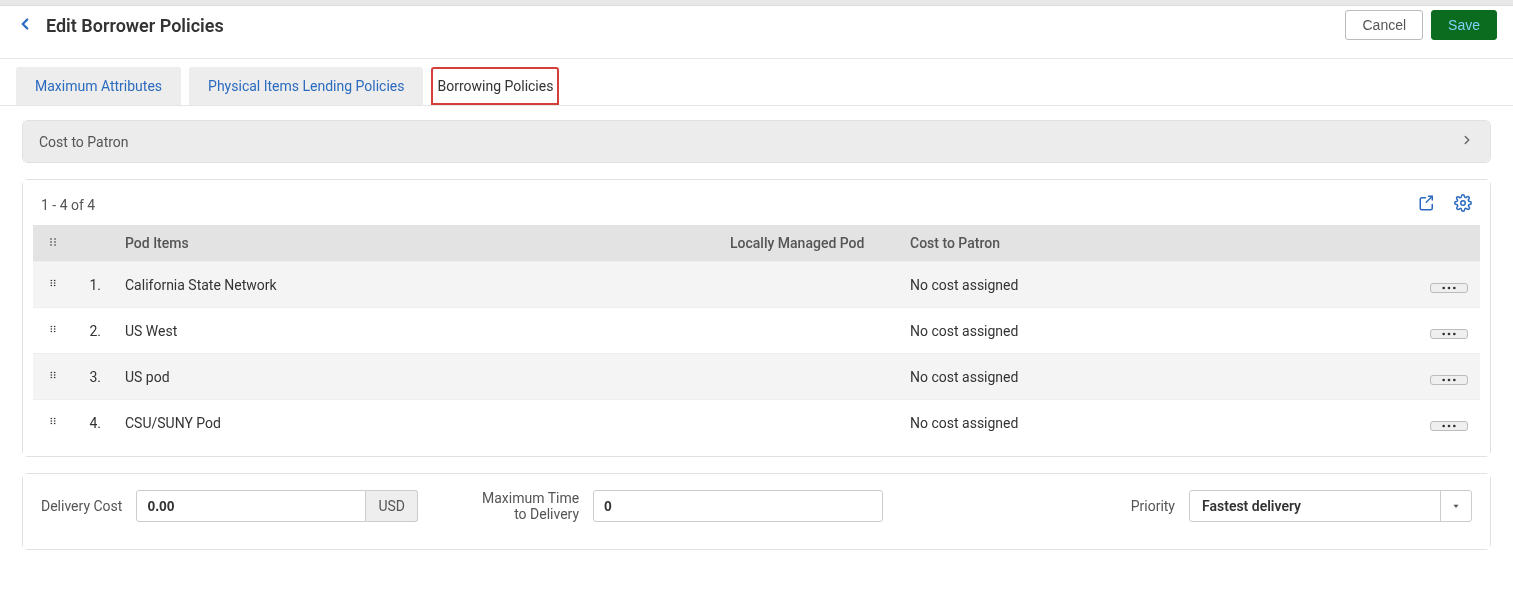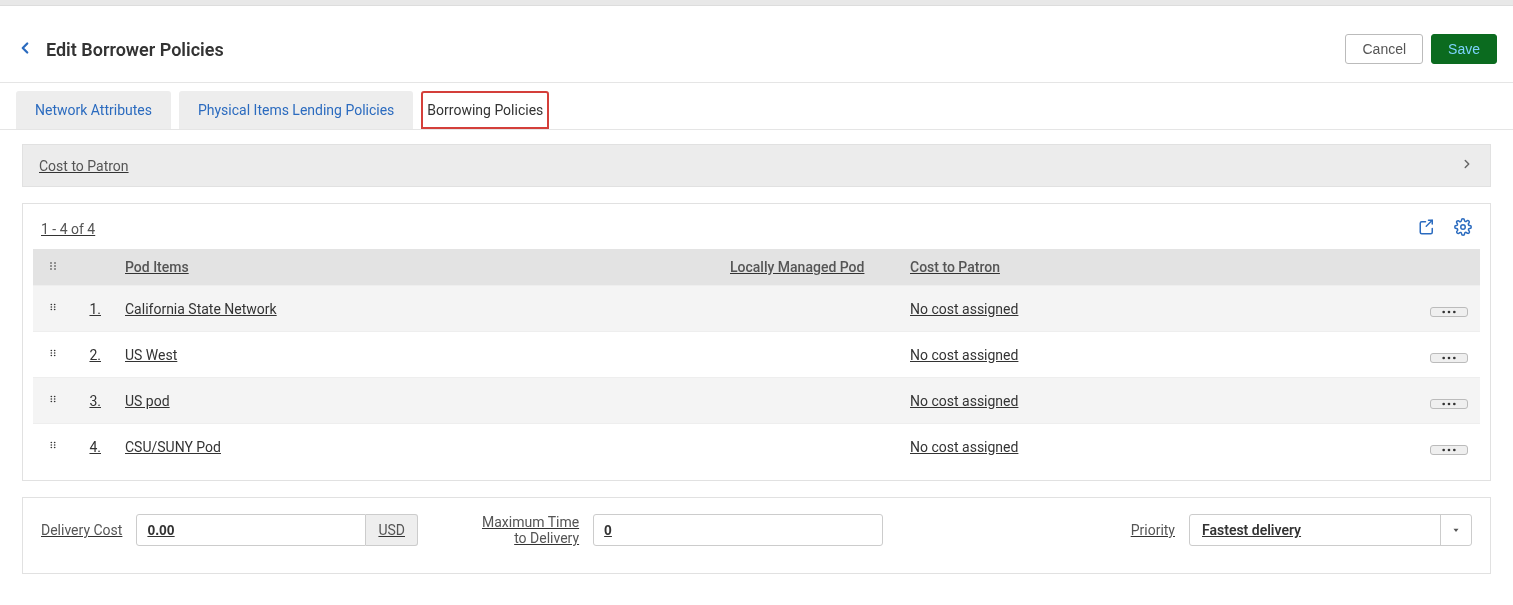--- a/index.html
+++ b/index.html
@@ -2,36 +2,36 @@
 <html><head>
 <meta charset="utf-8">
 <style>
 * { box-sizing: border-box; margin: 0; padding: 0; }
 body { font-family: -apple-system, BlinkMacSystemFont, "Segoe UI", Roboto, Arial, sans-serif; font-size: 14px; color: #333; background: #fff; }
 
 .page { width: 1513px; }
 
 .topbar { height: 6px; background: #e8e8e8; border-bottom: 1px solid #ddd; }
 
-.header { display: flex; align-items: center; padding: 28px 16px 18px 16px; border-bottom: 1px solid #e5e5e5; }
+.header { display: flex; align-items: center; padding: 4px 16px 18px 16px; border-bottom: 1px solid #e5e5e5; }
 .back-arrow { cursor: pointer; color: #2b6bbf; margin-right: 12px; }
 .page-title { font-size: 18px; font-weight: 600; color: #333; flex: 1; }
 .header-actions { display: flex; gap: 8px; }
 .btn { padding: 6px 16px; border-radius: 3px; font-size: 14px; cursor: pointer; border: 1px solid transparent; }
 .btn-cancel { background: #fff; border: 1px solid #bbb; color: #555; }
 .btn-save { background: #0b6b1f; color: #7dd3fc; border: 1px solid #0b6b1f; font-weight: 500; }
 
 .tabs-row { padding: 8px 16px 0 16px; border-bottom: 1px solid #e5e5e5; }
 .tabs { display: flex; gap: 8px; }
 .tab { padding: 10px 18px; background: #ededed; color: #2b6bbf; border: 1px solid #ededed; border-bottom: none; border-radius: 3px 3px 0 0; cursor: pointer; font-size: 14px; }
 .tab.active { background: #fff; border: 2px solid #d43f3a; padding: 9px 4px; color: #333; }
 
 .content { padding: 14px 22px; }
 
-.panel { border: 1px solid #e1e1e1; margin-bottom: 16px; border-radius: 0; text-decoration: underline; }
+.panel { border: 1px solid #e1e1e1; margin-bottom: 16px; border-radius: 6px; }
 .panel-header { display: flex; align-items: center; justify-content: space-between; padding: 12px 16px; background: #ececec; color: #555; cursor: pointer; }
 .panel-header .chev { color: #666; }
 .panel-body { padding: 0 0 10px 0; background: #fff; }
 
 .list-toolbar { display: flex; align-items: center; justify-content: space-between; padding: 14px 18px 10px 18px; color: #555; }
 .list-toolbar .icons { display: flex; gap: 18px; color: #2b6bbf; }
 .list-toolbar .icons span { cursor: pointer; }
 
 table.grid { width: calc(100% - 20px); margin: 0 10px; border-collapse: collapse; }
 table.grid thead th { background: #e3e3e3; text-align: left; font-weight: 500; color: #555; padding: 10px 12px; font-size: 14px; }
@@ -75,21 +75,21 @@
     </span>
     <div class="page-title">Edit Borrower Policies</div>
     <div class="header-actions">
       <button class="btn btn-cancel">Cancel</button>
       <button class="btn btn-save">Save</button>
     </div>
   </div>
 
   <div class="tabs-row">
     <div class="tabs">
-      <div class="tab">Network Attributes</div>
+      <div class="tab">Maximum Attributes</div>
       <div class="tab">Physical Items Lending Policies</div>
       <div class="tab active">Borrowing Policies</div>
     </div>
   </div>
 
   <div class="content">
 
     <div class="panel">
       <div class="panel-header">
         <span>Cost to Patron</span>

